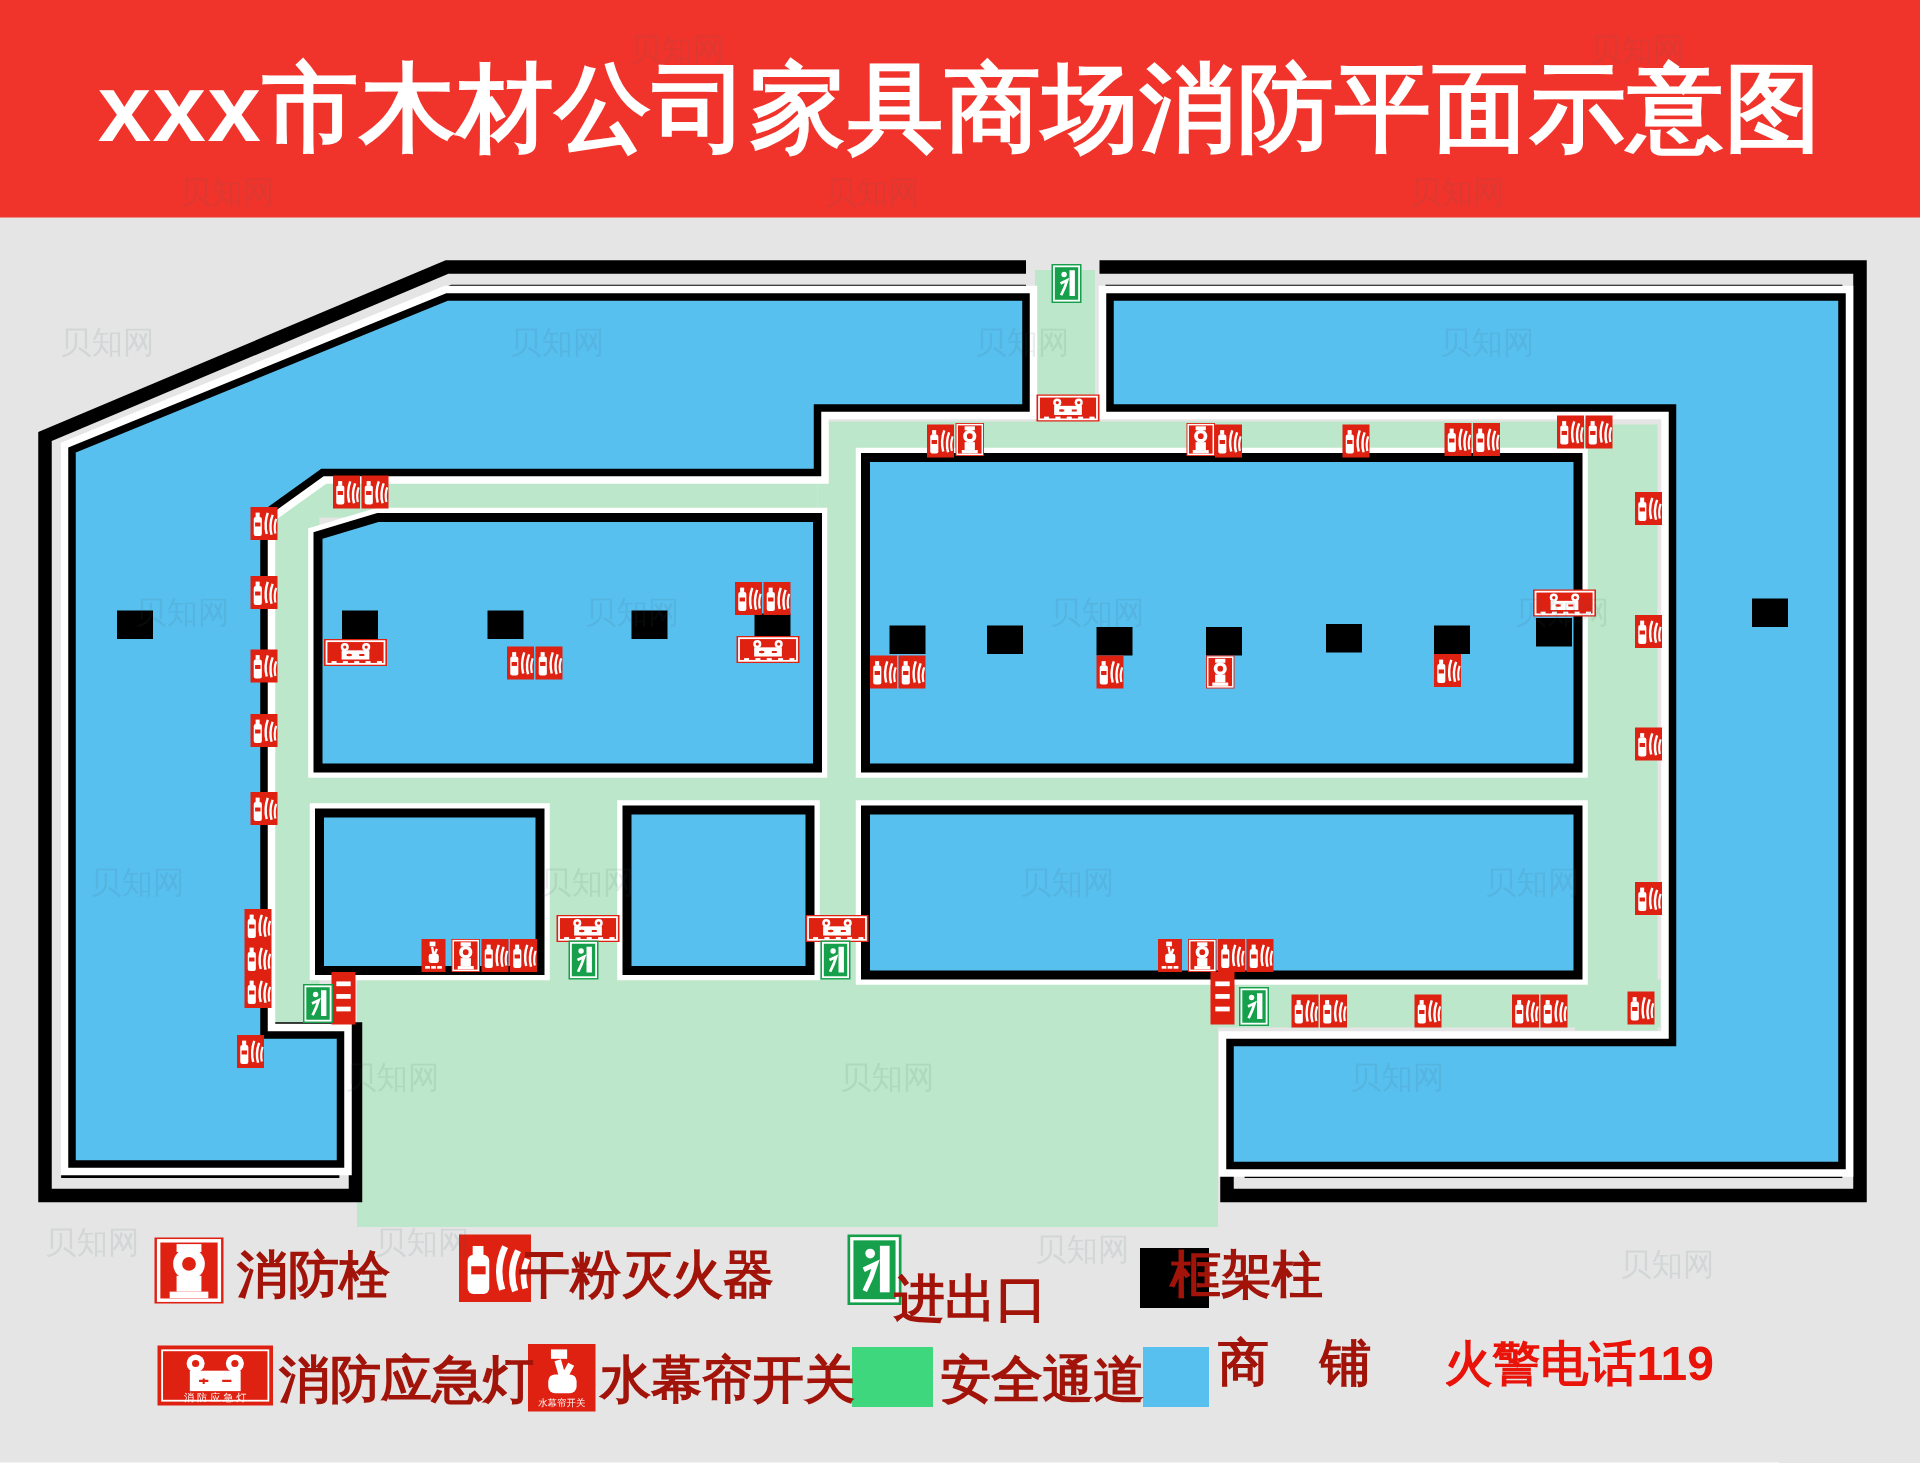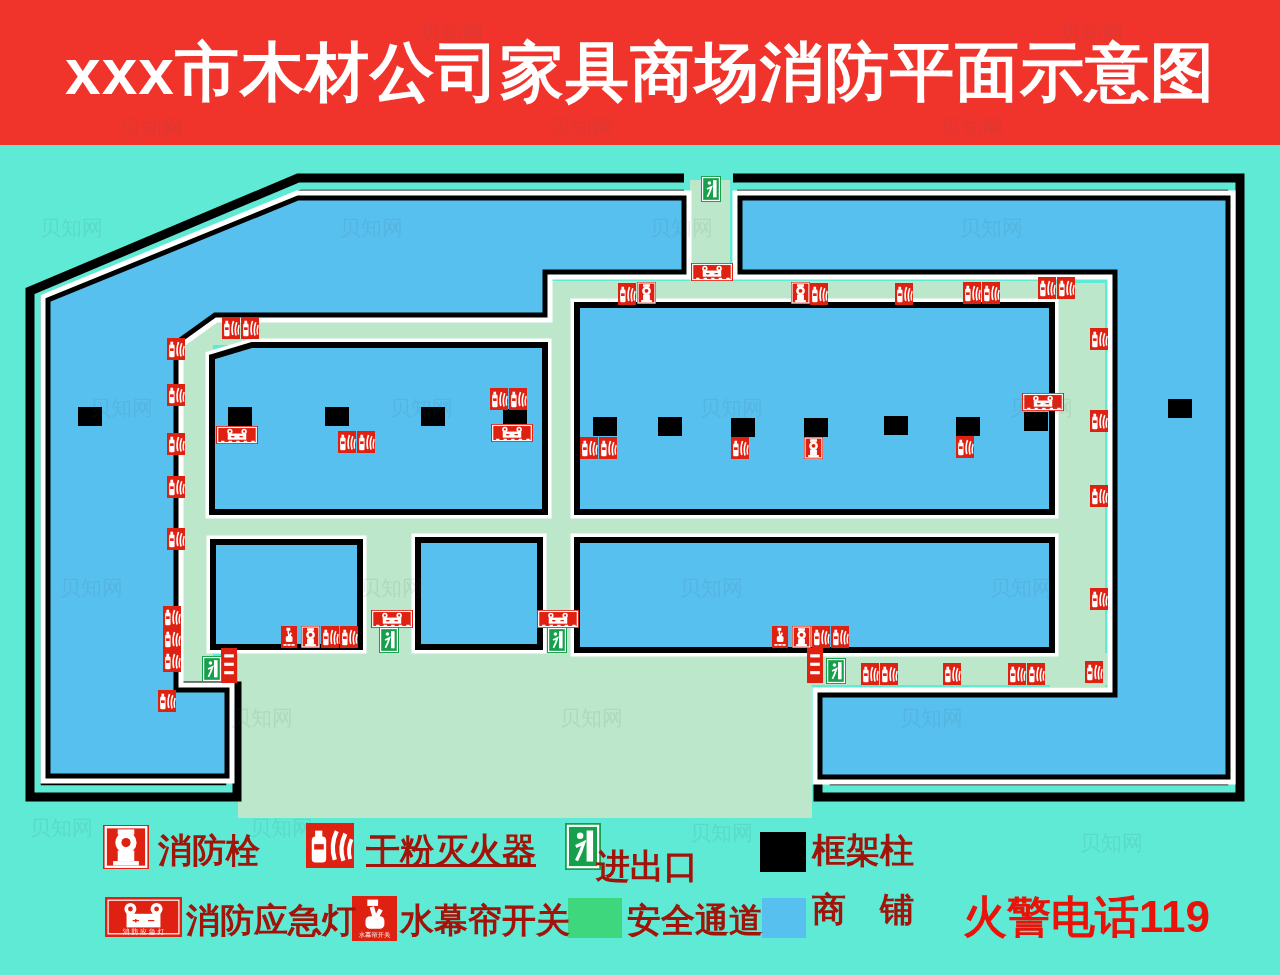--- a/index.html
+++ b/index.html
@@ -1,28 +1,28 @@
 <!DOCTYPE html>
 <html><head>
 <meta charset="utf-8">
 <style>
   html,body{margin:0;padding:0;background:#fff;}
-  #page{position:relative;width:1280px;height:975px;overflow:hidden;background:#5eead4;
+  #page{position:relative;width:1280px;height:975px;overflow:hidden;background:#e5e5e5;
         font-family:"Liberation Sans",sans-serif;}
   #banner{position:absolute;left:0;top:0;width:1280px;height:145px;display:flex;
           align-items:center;justify-content:center;}
   #banner h1{margin:0;color:#fff;font-size:64px;font-weight:bold;letter-spacing:1px;
              font-family:"Liberation Sans",sans-serif;white-space:nowrap;}
   #plan-svg{position:absolute;left:0;top:0;width:1280px;height:975px;}
   .lg-label{position:absolute;font-family:"DejaVu Serif",serif;font-weight:bold;
             font-size:34px;line-height:1;white-space:nowrap;}
   .tip{position:absolute;font-family:"Liberation Sans",sans-serif;font-weight:bold;
        white-space:nowrap;}
   #tip-title{font-size:40px;}
-  #tip-text{font-size:44px;}
+  #tip-text{font-size:32px;}
 </style>
 </head>
 <body>
 
 <div id="page">
   <div id="banner" style="background: rgb(241, 52, 43);">
     <h1>xxx市木材公司家具商场消防平面示意图</h1>
   </div>
 
   <svg id="plan-svg" viewBox="0 0 1280 975" xmlns="http://www.w3.org/2000/svg">
@@ -728,23 +728,23 @@
       <text x="560" y="725" font-size="21" fill="#3c5a66" opacity="0.10" font-family="Liberation Sans,sans-serif">贝知网</text>
       <text x="900" y="725" font-size="21" fill="#3c5a66" opacity="0.10" font-family="Liberation Sans,sans-serif">贝知网</text>
       <text x="30" y="835" font-size="21" fill="#3c5a66" opacity="0.10" font-family="Liberation Sans,sans-serif">贝知网</text>
       <text x="250" y="835" font-size="21" fill="#3c5a66" opacity="0.10" font-family="Liberation Sans,sans-serif">贝知网</text>
       <text x="690" y="840" font-size="21" fill="#3c5a66" opacity="0.10" font-family="Liberation Sans,sans-serif">贝知网</text>
       <text x="1080" y="850" font-size="21" fill="#3c5a66" opacity="0.10" font-family="Liberation Sans,sans-serif">贝知网</text>
     </svg>
 
   <div id="legend">
       <div class="lg-label" style="left: 158px; top: 833px; color: rgb(162, 19, 9);">消防栓</div>
-      <div class="lg-label" style="left: 366px; top: 833px; color: rgb(162, 19, 9); text-decoration: underline;">干粉灭火器</div>
+      <div class="lg-label" style="left: 346px; top: 833px; color: rgb(162, 19, 9);">干粉灭火器</div>
       <div class="lg-label" style="left: 596px; top: 833px; color: rgb(162, 19, 9); margin-top: 16px;">进出口</div>
-      <div class="lg-label" style="left: 812px; top: 833px; color: rgb(162, 19, 9);">框架柱</div>
+      <div class="lg-label" style="left: 780px; top: 833px; color: rgb(162, 19, 9);">框架柱</div>
       <div class="lg-label" style="left: 186px; top: 903px; color: rgb(162, 19, 9);">消防应急灯</div>
       <div class="lg-label" style="left: 400px; top: 903px; color: rgb(162, 19, 9);">水幕帘开关</div>
       <div class="lg-label" style="left: 627px; top: 903px; color: rgb(162, 19, 9); text-align: right;">安全通道</div>
       <div class="lg-label" style="left: 812px; top: 892px; color: rgb(162, 19, 9);">商　铺</div>
     </div>
 
   <div id="tip-text" class="tip" style="left: 963px; top: 888px; color: rgb(234, 19, 9);">火警电话119</div>
 </div>
 
 </body></html>

